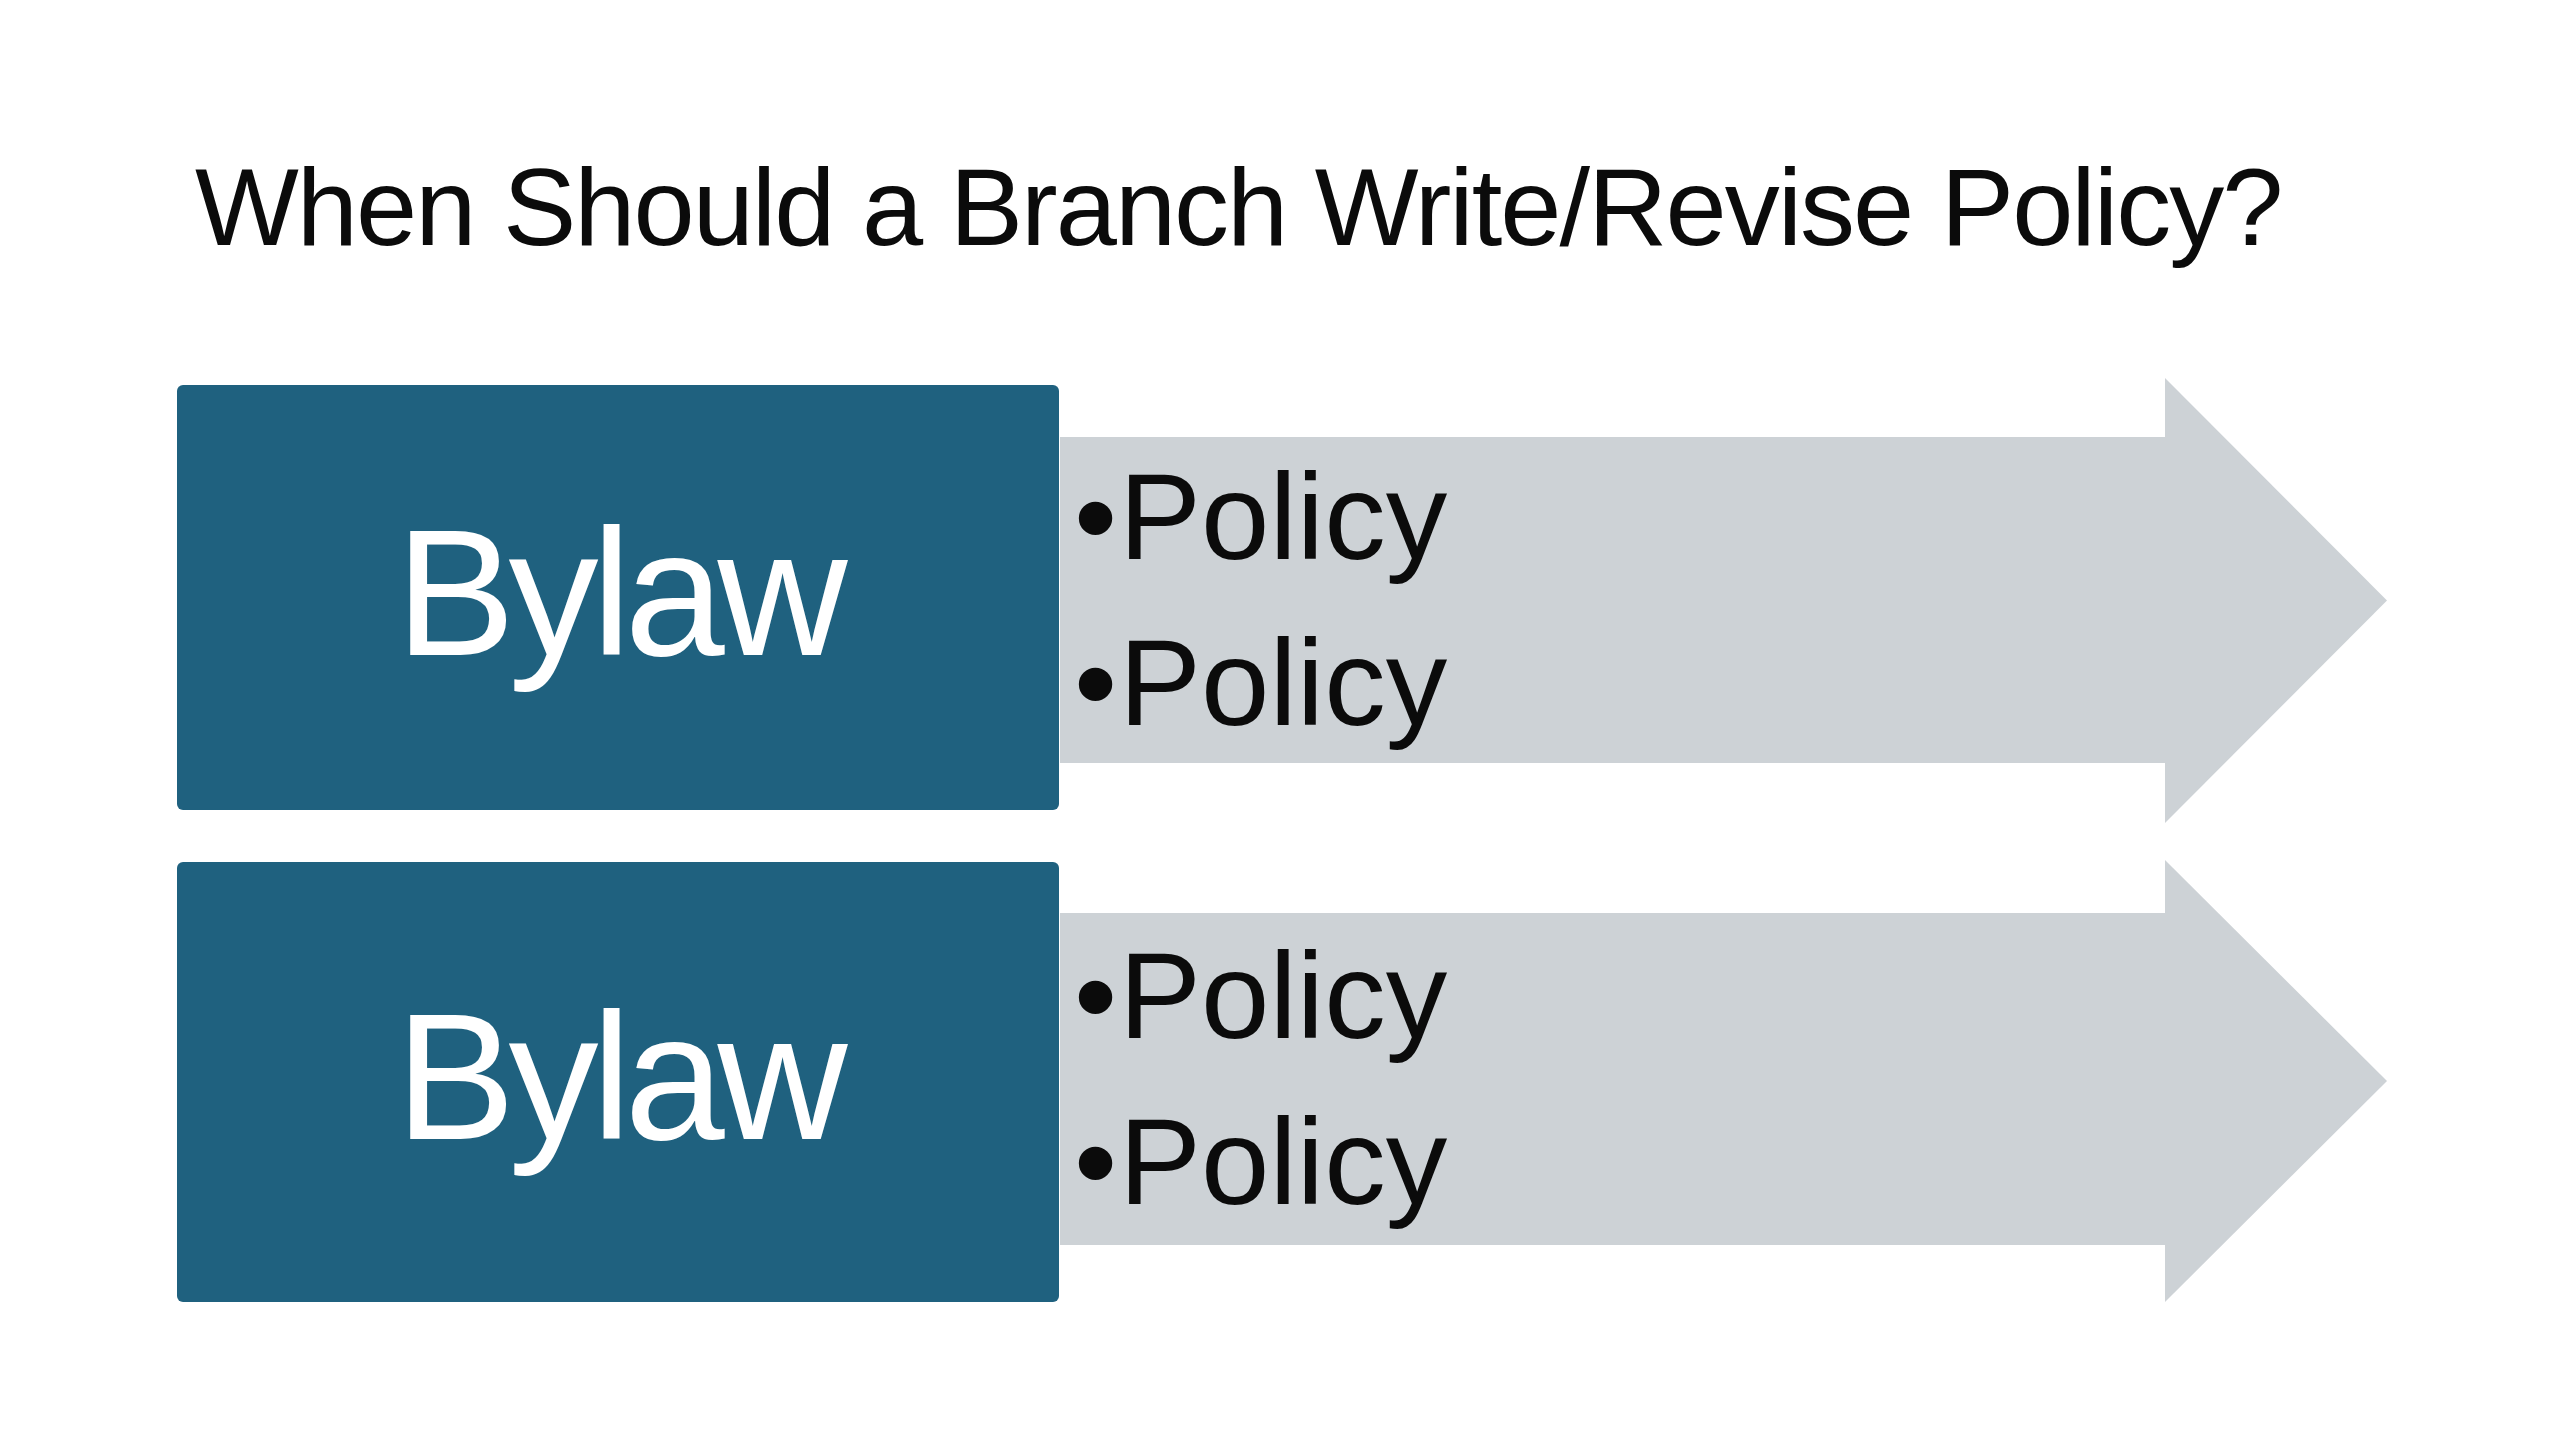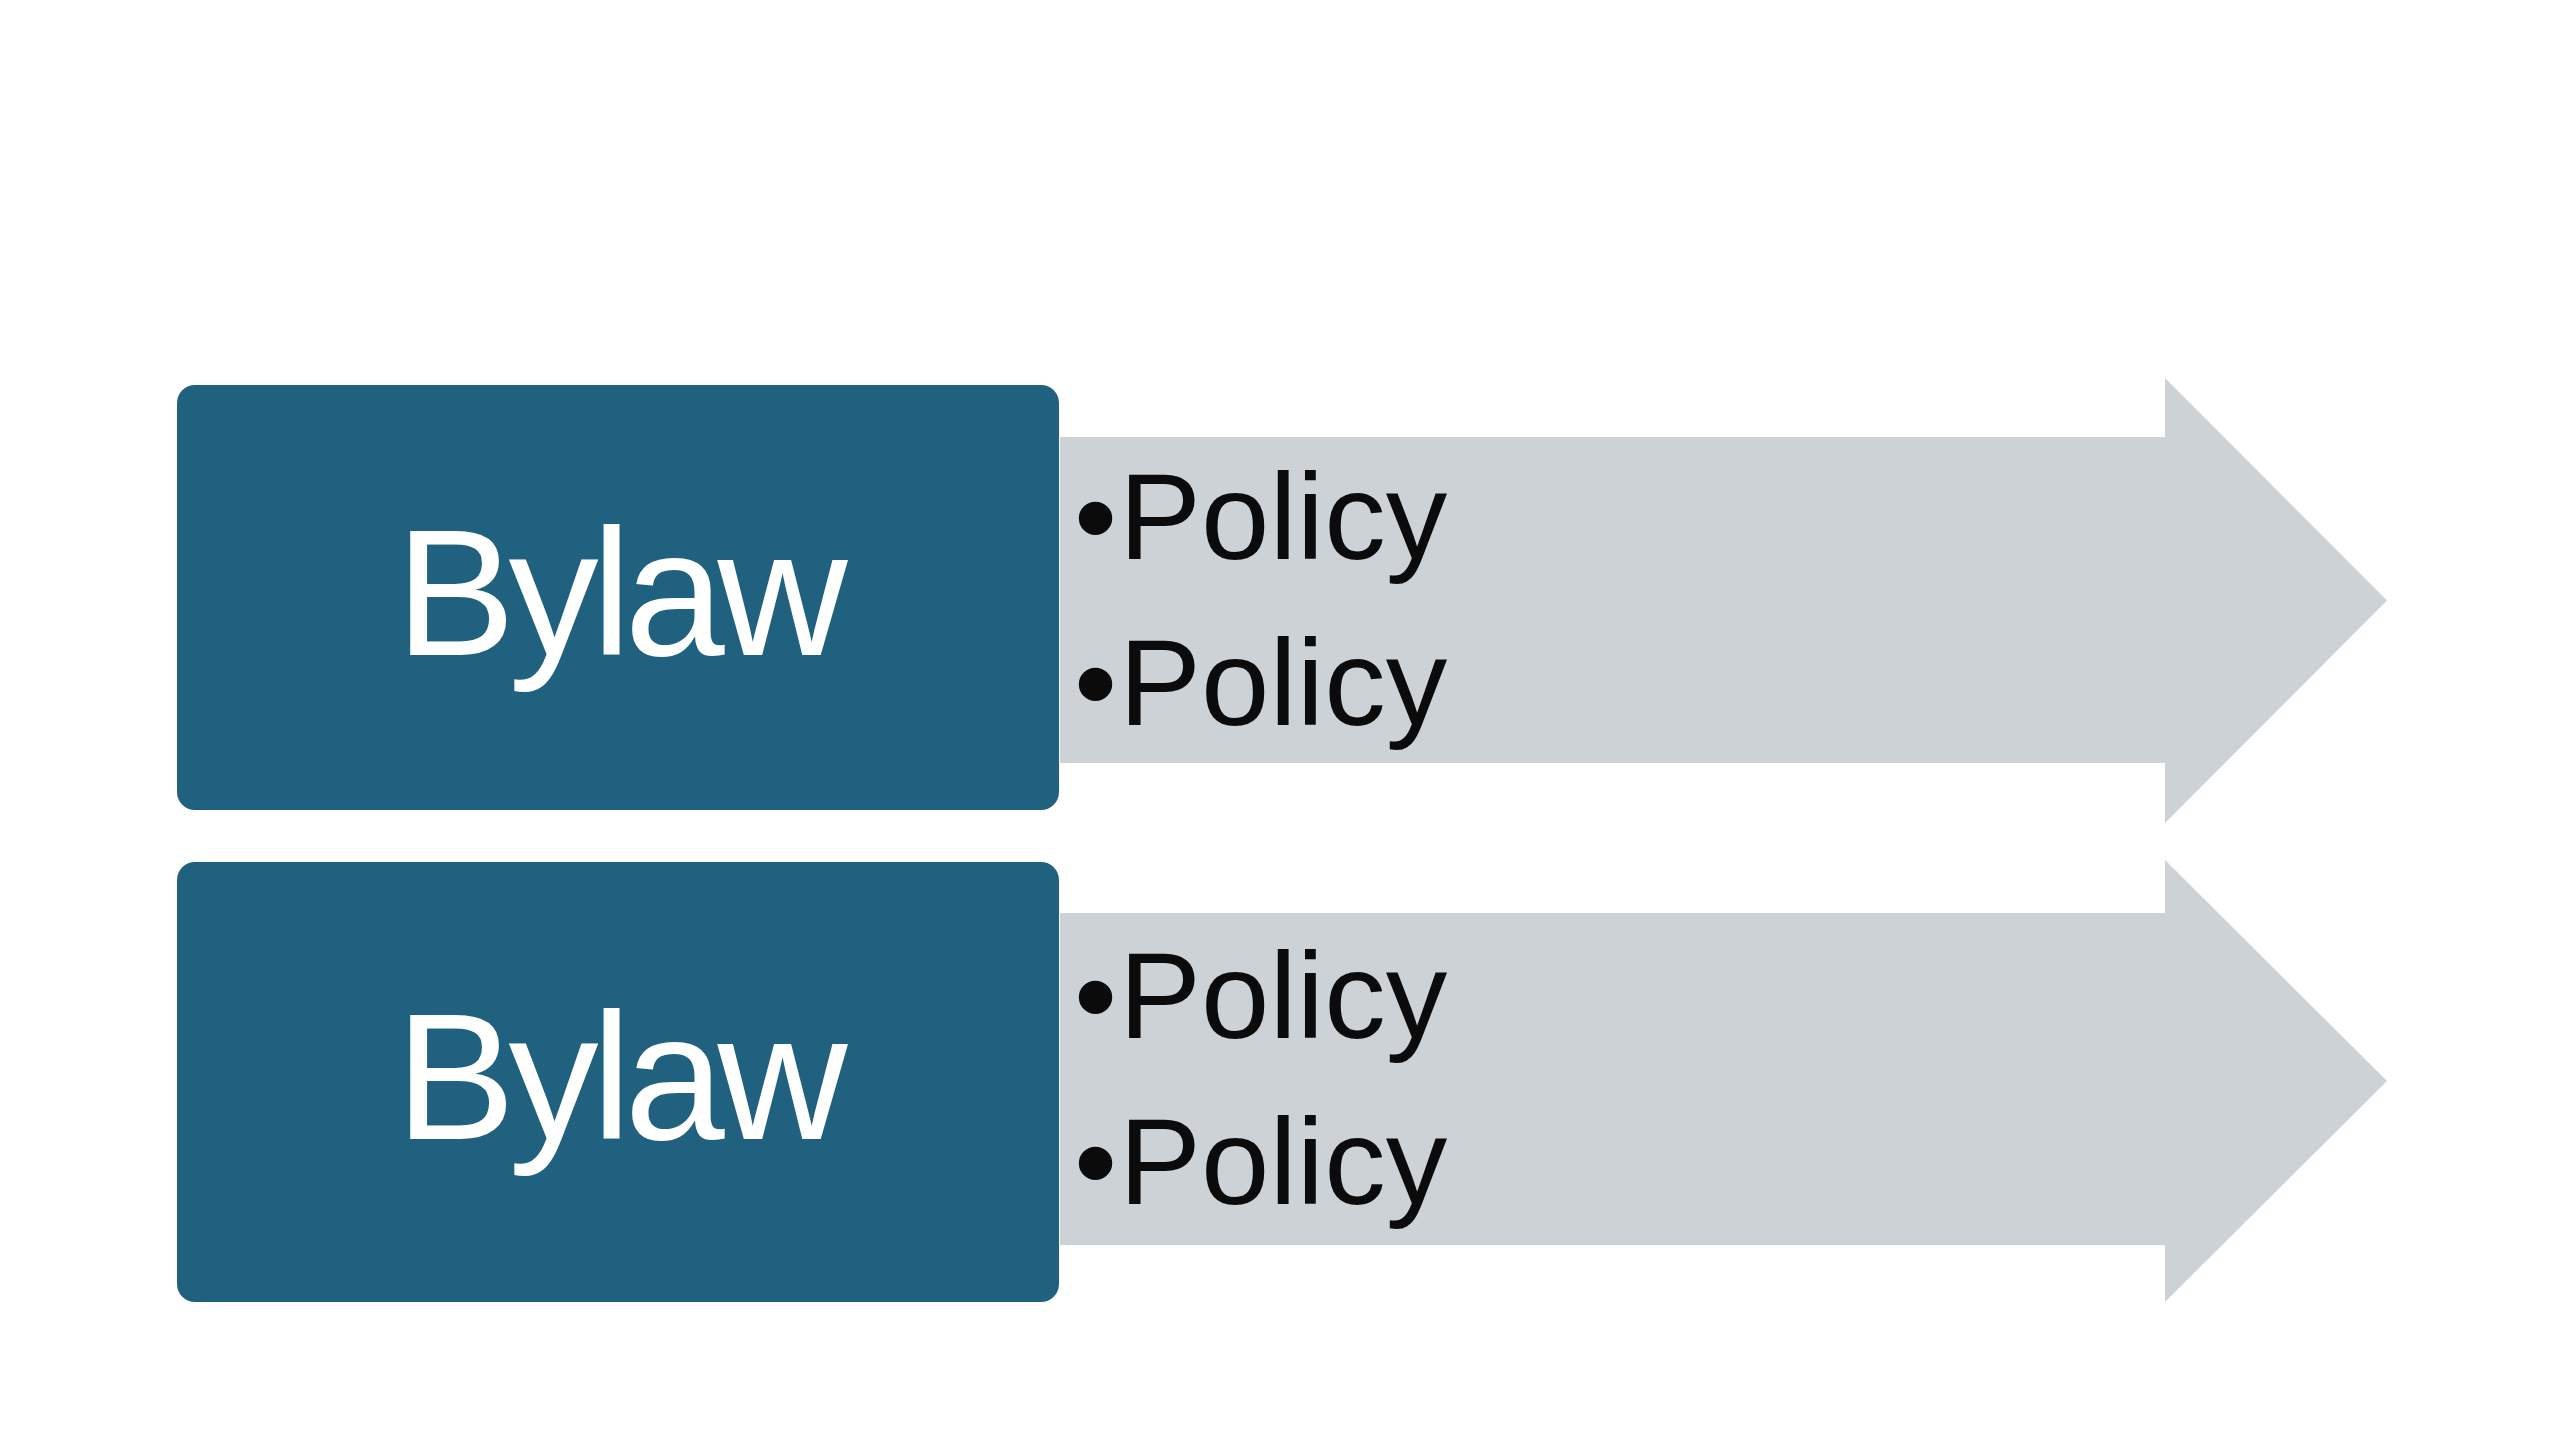--- a/index.html
+++ b/index.html
@@ -25,21 +25,21 @@
     letter-spacing: -2px;
     line-height: 1;
     color: var(--text, #0b0b0b);
     white-space: nowrap;
   }
   .bylaw-box {
     position: absolute;
     left: 177px;
     width: 882px;
     background: var(--box-fill, #1f617f);
-    border-radius: 18px;
+    border-radius: 6px;
     display: flex;
     align-items: center;
     justify-content: center;
     text-align: right;
   }
   .bylaw-box.row1 { top: 385px; height: 425px; }
   .bylaw-box.row2 { top: 862px; height: 440px; }
   .bylaw-label {
     color: var(--box-label, #ffffff);
     font-size: 180px;
@@ -80,20 +80,21 @@
   .bullet-dot {
     font-size: 123px;
     margin-right: 2px;
   }
 </style>
 </head>
 <body>
 
 <div class="slide">
 
+  <h1 class="title">When Should a Branch Write/Revise Policy?</h1>
 
   <div class="arrow-body row1">
     <div class="bullet-line">
       <span class="bullet-dot">•</span>
         <span>Policy</span>
     </div>
     <div class="bullet-line">
       <span class="bullet-dot">•</span>
         <span>Policy</span>
     </div>

